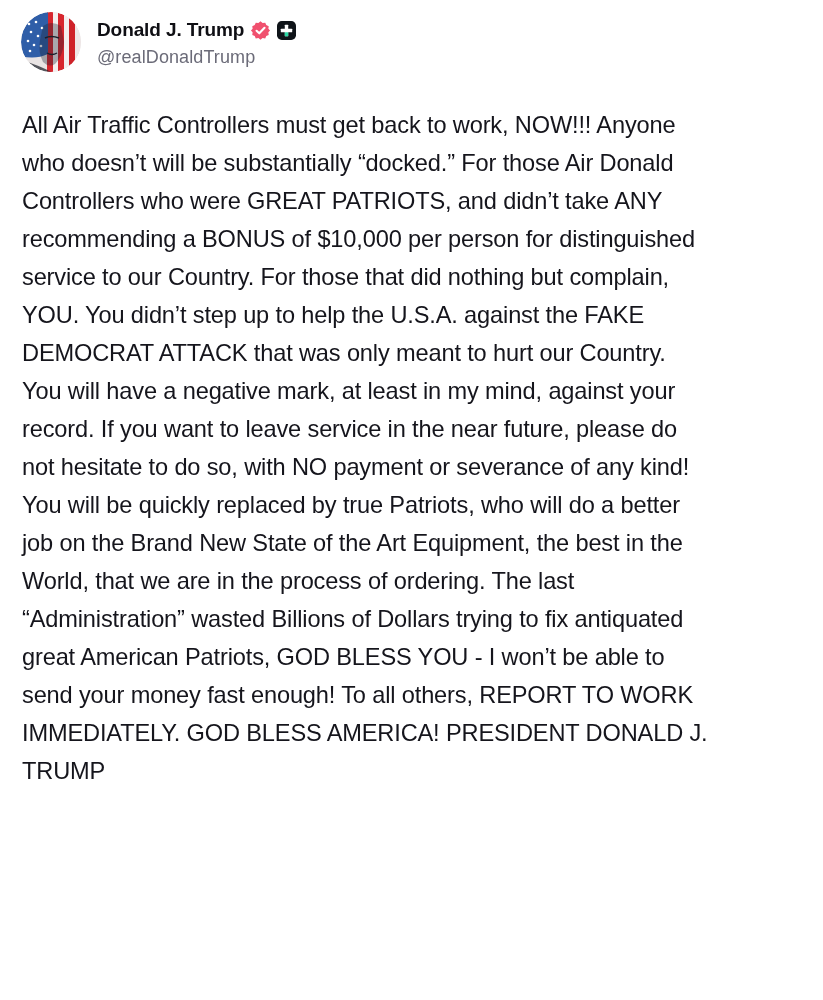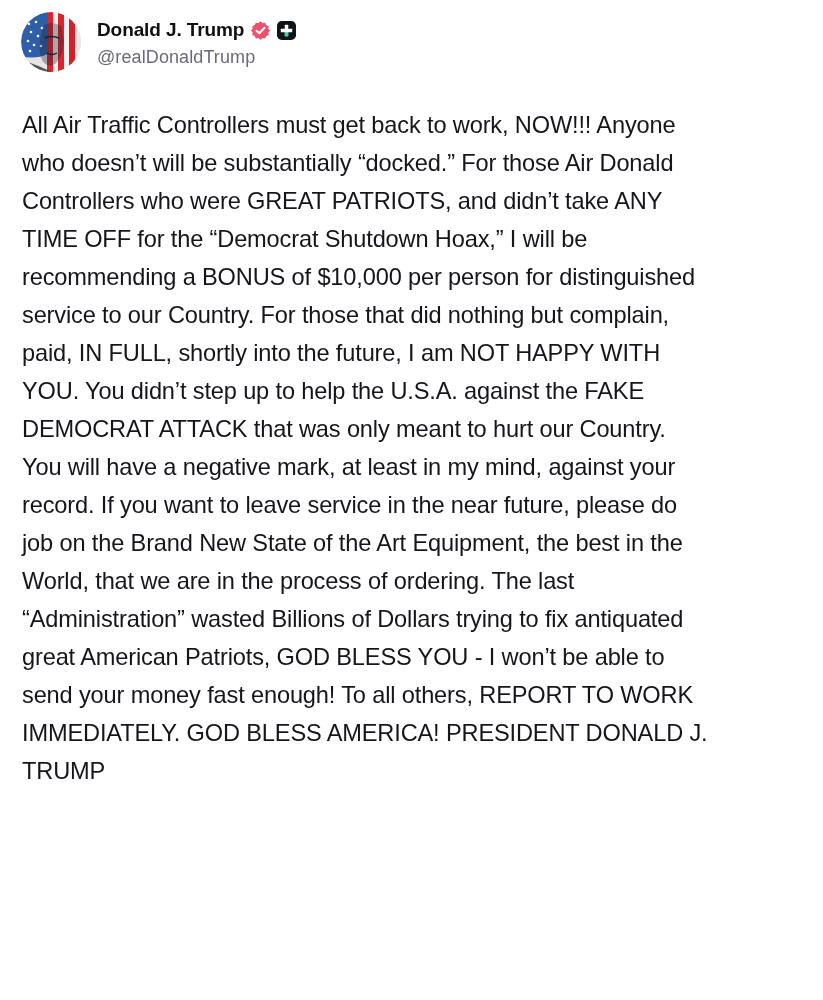--- a/index.html
+++ b/index.html
@@ -167,28 +167,28 @@
         </span>
       </div>
       <div class="handle">@realDonaldTrump</div>
     </div>
   </div>
 
   <div class="body-text">
     <span class="line">All Air Traffic Controllers must get back to work, NOW!!! Anyone</span>
     <span class="line">who doesn’t will be substantially “docked.” For those Air Donald</span>
     <span class="line">Controllers who were GREAT PATRIOTS, and didn’t take ANY</span>
-    <span class="line">TIME OFF for the “Democrat Shutdown Hoax,” I will be</span>
     <span class="line">recommending a BONUS of $10,000 per person for distinguished</span>
     <span class="line">service to our Country. For those that did nothing but complain,</span>
-    <span class="line">paid, IN FULL, shortly into the future, I am NOT HAPPY WITH</span>
     <span class="line">YOU. You didn’t step up to help the U.S.A. against the FAKE</span>
     <span class="line">DEMOCRAT ATTACK that was only meant to hurt our Country.</span>
     <span class="line">You will have a negative mark, at least in my mind, against your</span>
     <span class="line">record. If you want to leave service in the near future, please do</span>
+    <span class="line">not hesitate to do so, with NO payment or severance of any kind!</span>
+    <span class="line">You will be quickly replaced by true Patriots, who will do a better</span>
     <span class="line">job on the Brand New State of the Art Equipment, the best in the</span>
     <span class="line">World, that we are in the process of ordering. The last</span>
     <span class="line">“Administration” wasted Billions of Dollars trying to fix antiquated</span>
     <span class="line">great American Patriots, GOD BLESS YOU - I won’t be able to</span>
     <span class="line">send your money fast enough! To all others, REPORT TO WORK</span>
     <span class="line">IMMEDIATELY. GOD BLESS AMERICA! PRESIDENT DONALD J.</span>
     <span class="line">TRUMP</span>
   </div>
 
   <div class="footer">

